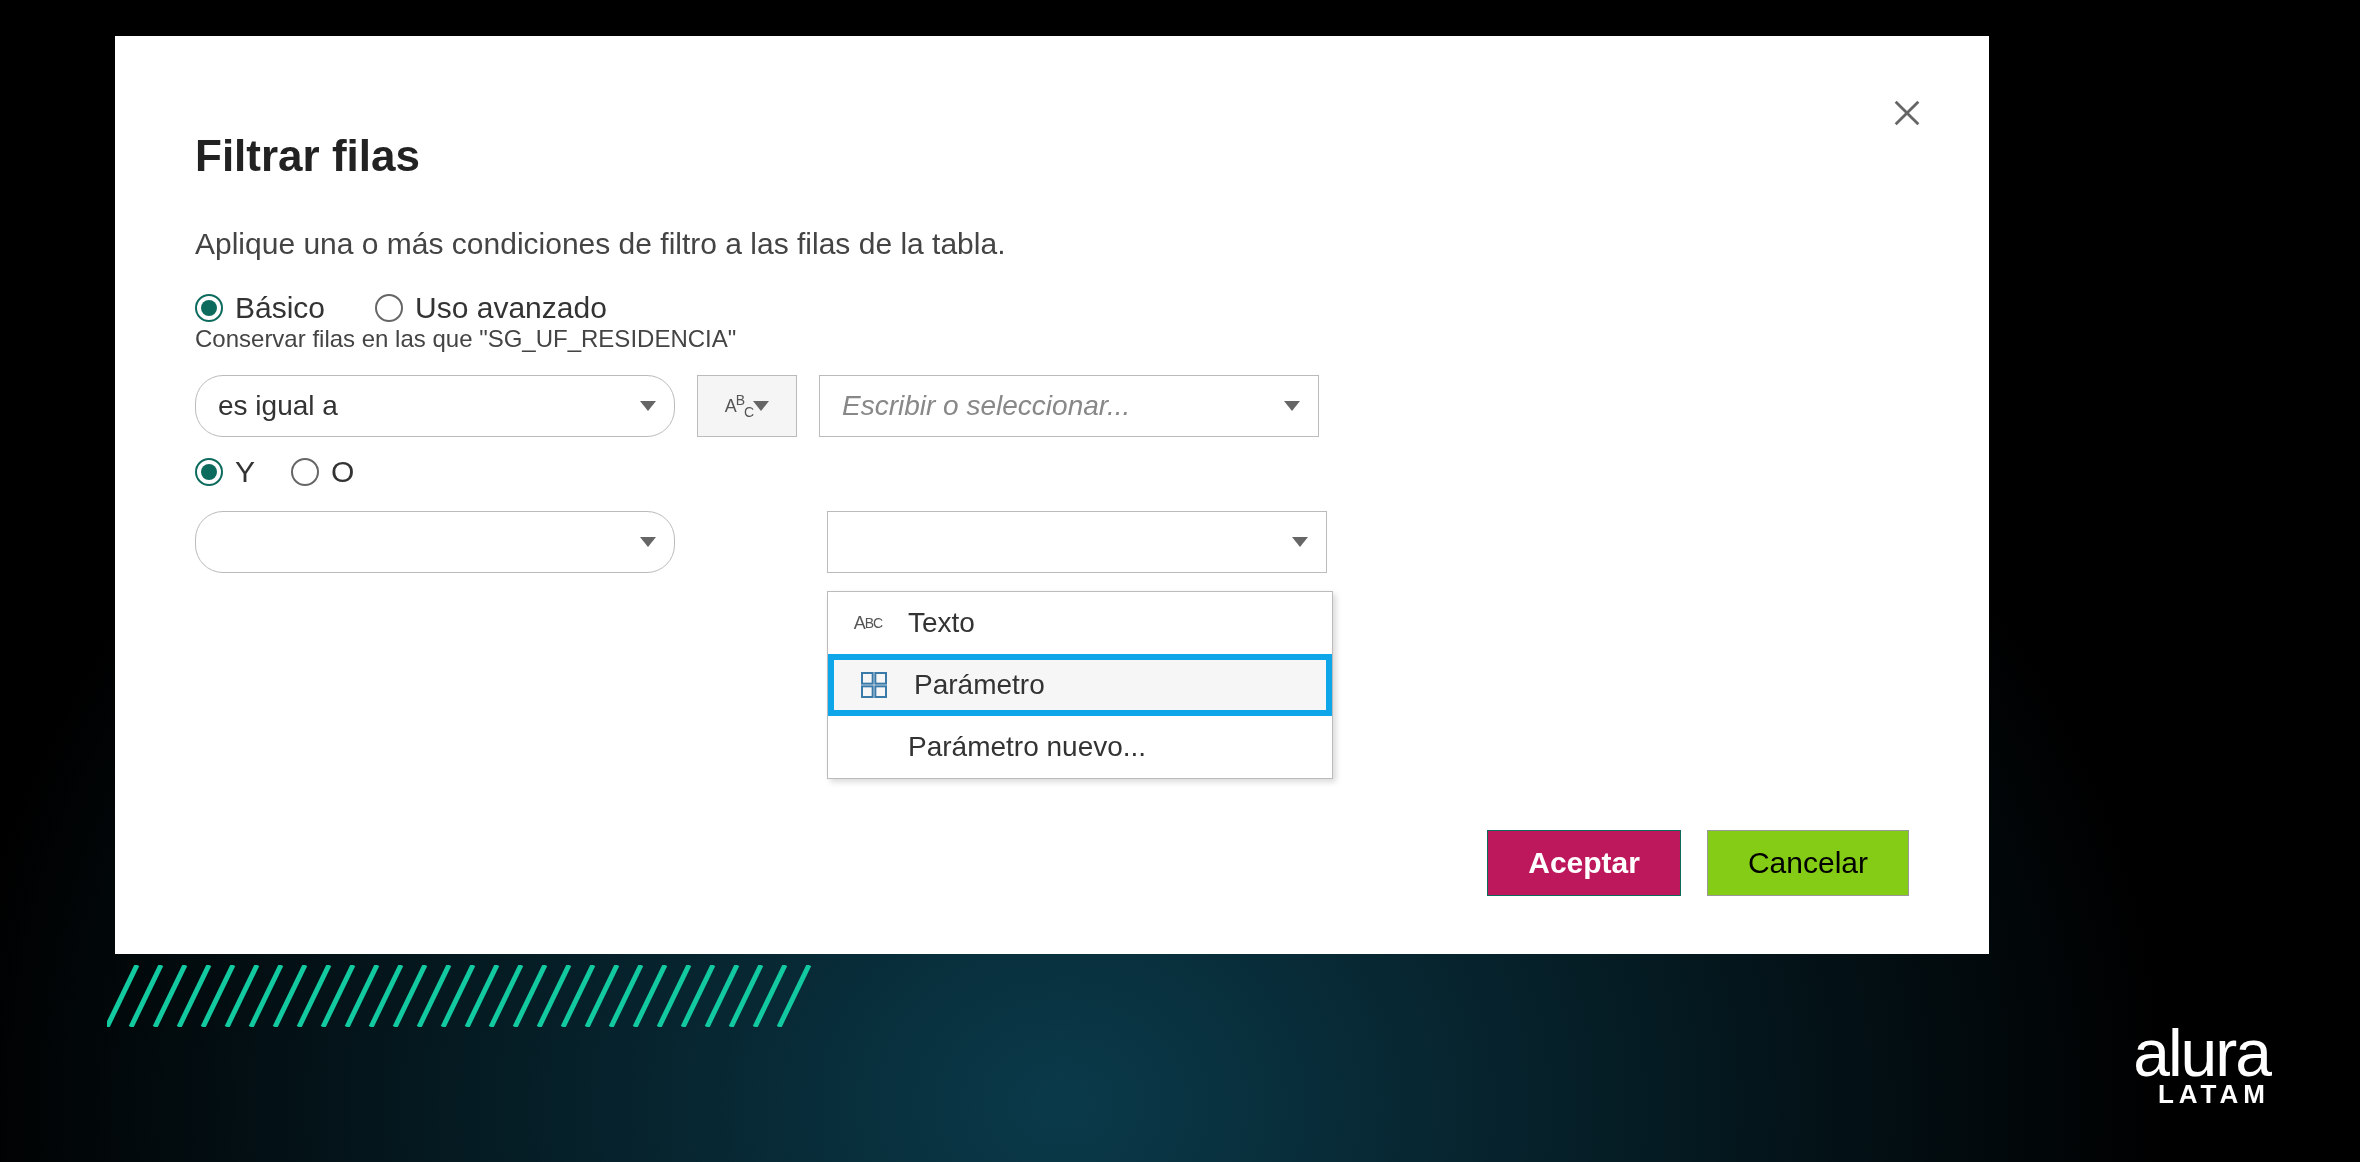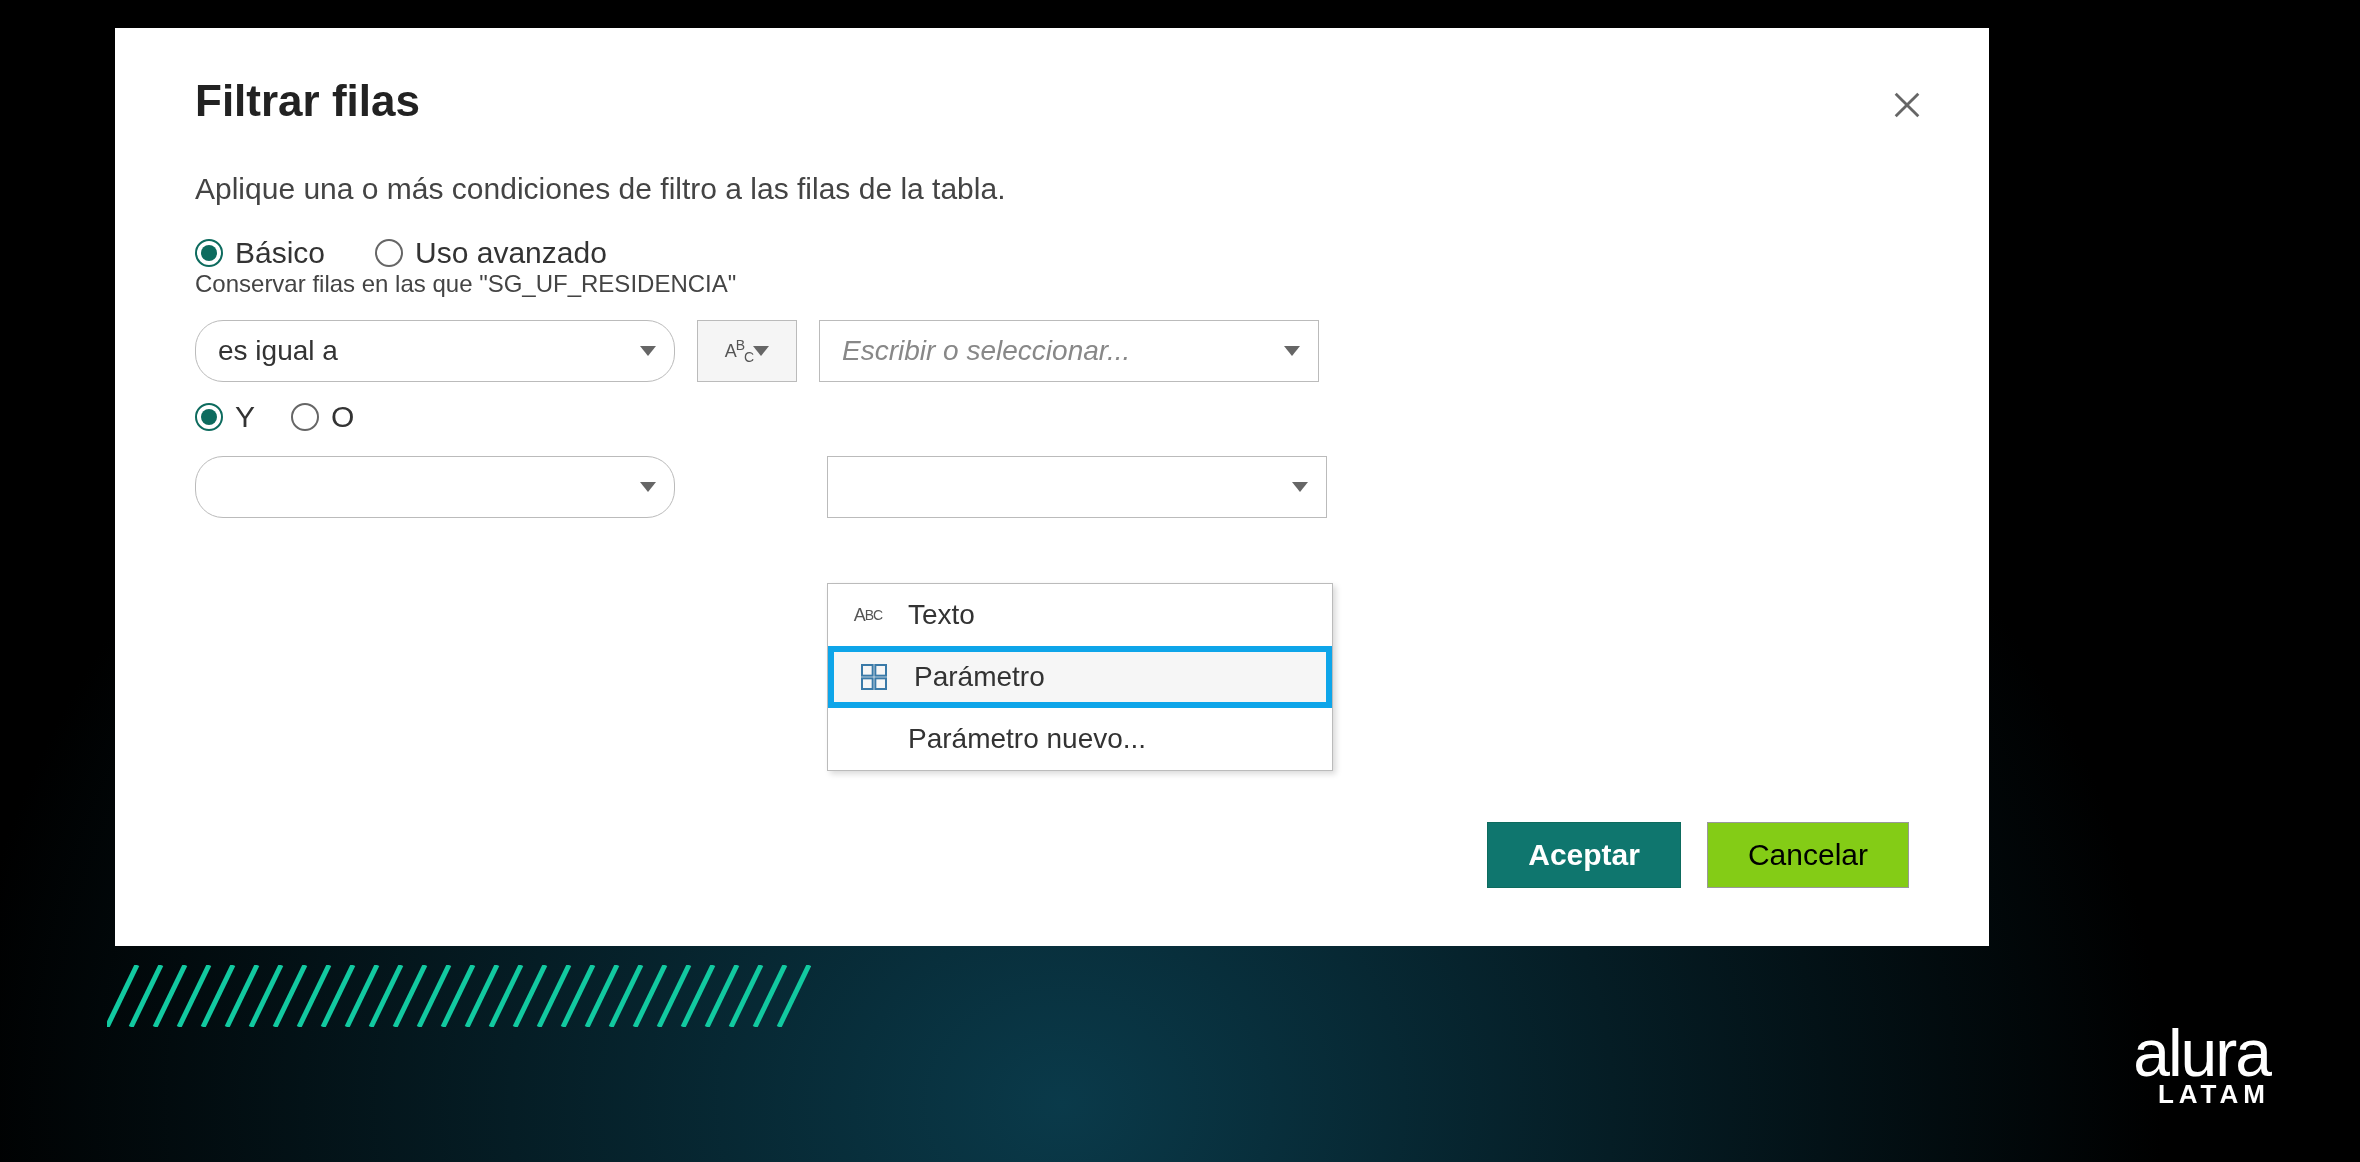--- a/index.html
+++ b/index.html
@@ -7,25 +7,25 @@
       font-family: 'Segoe UI', Tahoma, Geneva, sans-serif;
       width: 2360px;
       height: 1162px;
       background: radial-gradient(ellipse at 45% 95%, #0a3a4a 0%, #000000 60%);
       position: relative;
       overflow: hidden;
     }
     .dialog {
       position: absolute;
       left: 115px;
-      top: 28px;
+      top: 36px;
       width: 1874px;
       height: 918px;
       background: #ffffff;
-      padding: 48px 80px 50px 80px;
+      padding: 95px 80px 50px 80px;
     }
     .close-btn {
       position: absolute;
       top: 60px;
       right: 65px;
       width: 34px;
       height: 34px;
       cursor: pointer;
       color: #666;
     }
@@ -174,21 +174,21 @@
       font-size: 30px;
       border: 1px solid #999;
       background: #84cc16;
       cursor: pointer;
       display: flex;
       align-items: center;
       justify-content: center;
       min-width: 180px;
     }
     .btn-primary {
-      background: #0f766e;
+      background: #be185d;
       color: #fff;
       font-weight: 600;
       border-color: #0d6b5e;
     }
     .hatching {
       position: absolute;
       left: 107px;
       top: 965px;
       width: 704px;
       height: 62px;

